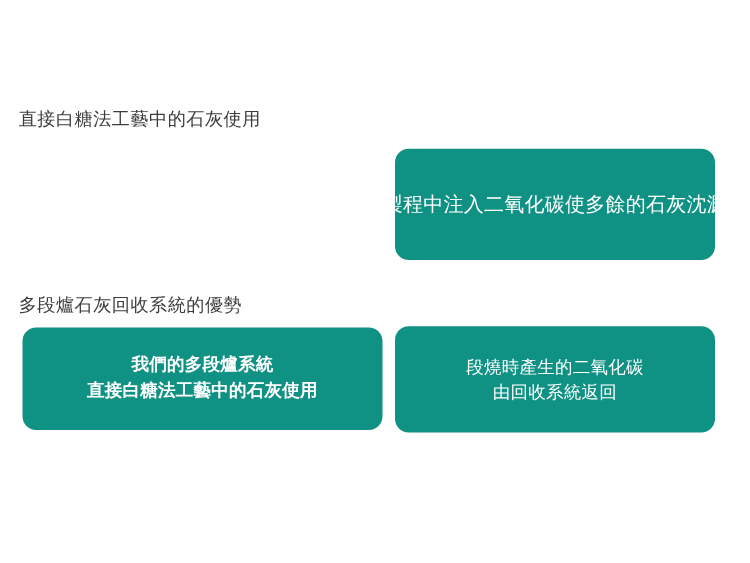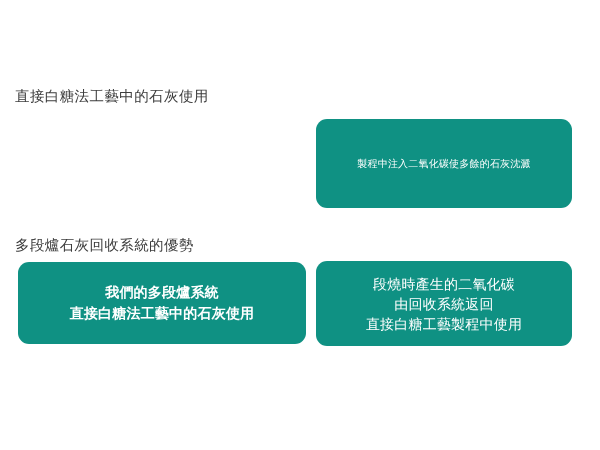--- a/index.html
+++ b/index.html
@@ -61,21 +61,21 @@
     color: #c7e02a;
     font-weight: bold;
     letter-spacing: 0px;
   }
   .arrow-glyph {
     color: #c7e02a;
     font-weight: bold;
     font-size: 14px;
     margin-right: 1px;
   }
-  #box-2 .line { font-size: 10px; letter-spacing: 0.2px; }
+  #box-2 .line { font-size: 16px; letter-spacing: 0.2px; }
   #box-4 .line { font-size: 14px; line-height: 20px; }
   #box-3 .line { font-size: 14px; line-height: 21px; }
 </style>
 </head>
 <body>
 
 <div id="slide">
 
   <div class="section-heading" id="heading-1">直接白糖法工藝中的石灰使用</div>
 
@@ -87,16 +87,15 @@
   <div class="section-heading" id="heading-2">多段爐石灰回收系統的優勢</div>
 
   <div class="callout" id="box-3">
     <div class="line">我們的多段爐系統</div>
     <div class="line">直接白糖法工藝中的石灰使用</div>
   </div>
 
   <div class="callout" id="box-4">
     <div class="line">段燒時產生的二氧化碳</div>
     <div class="line">由回收系統返回</div>
-    <div class="line">直接白糖工藝製程中使用</div>
   </div>
 
 </div>
 
 </body></html>

